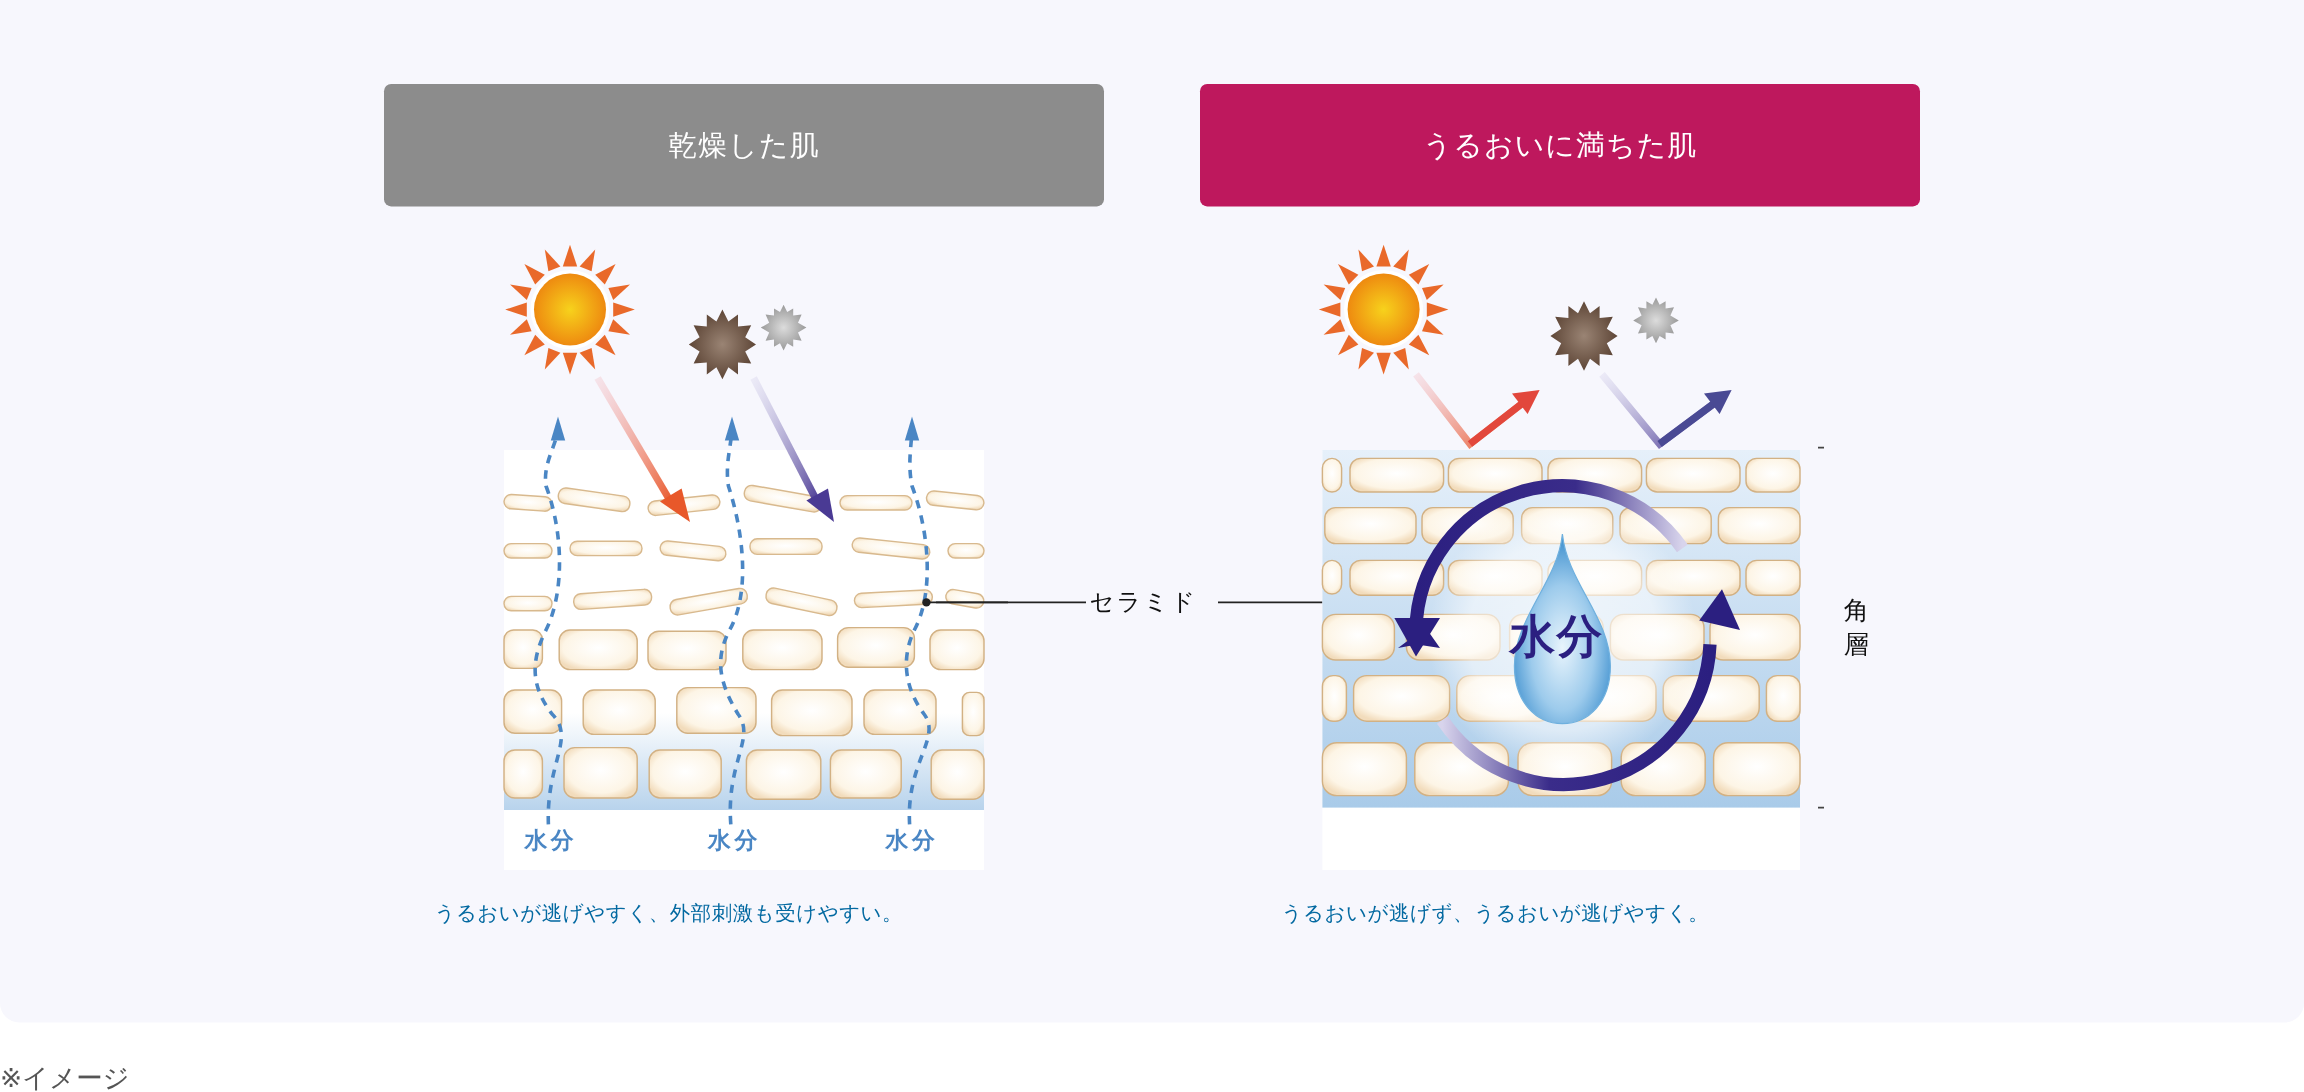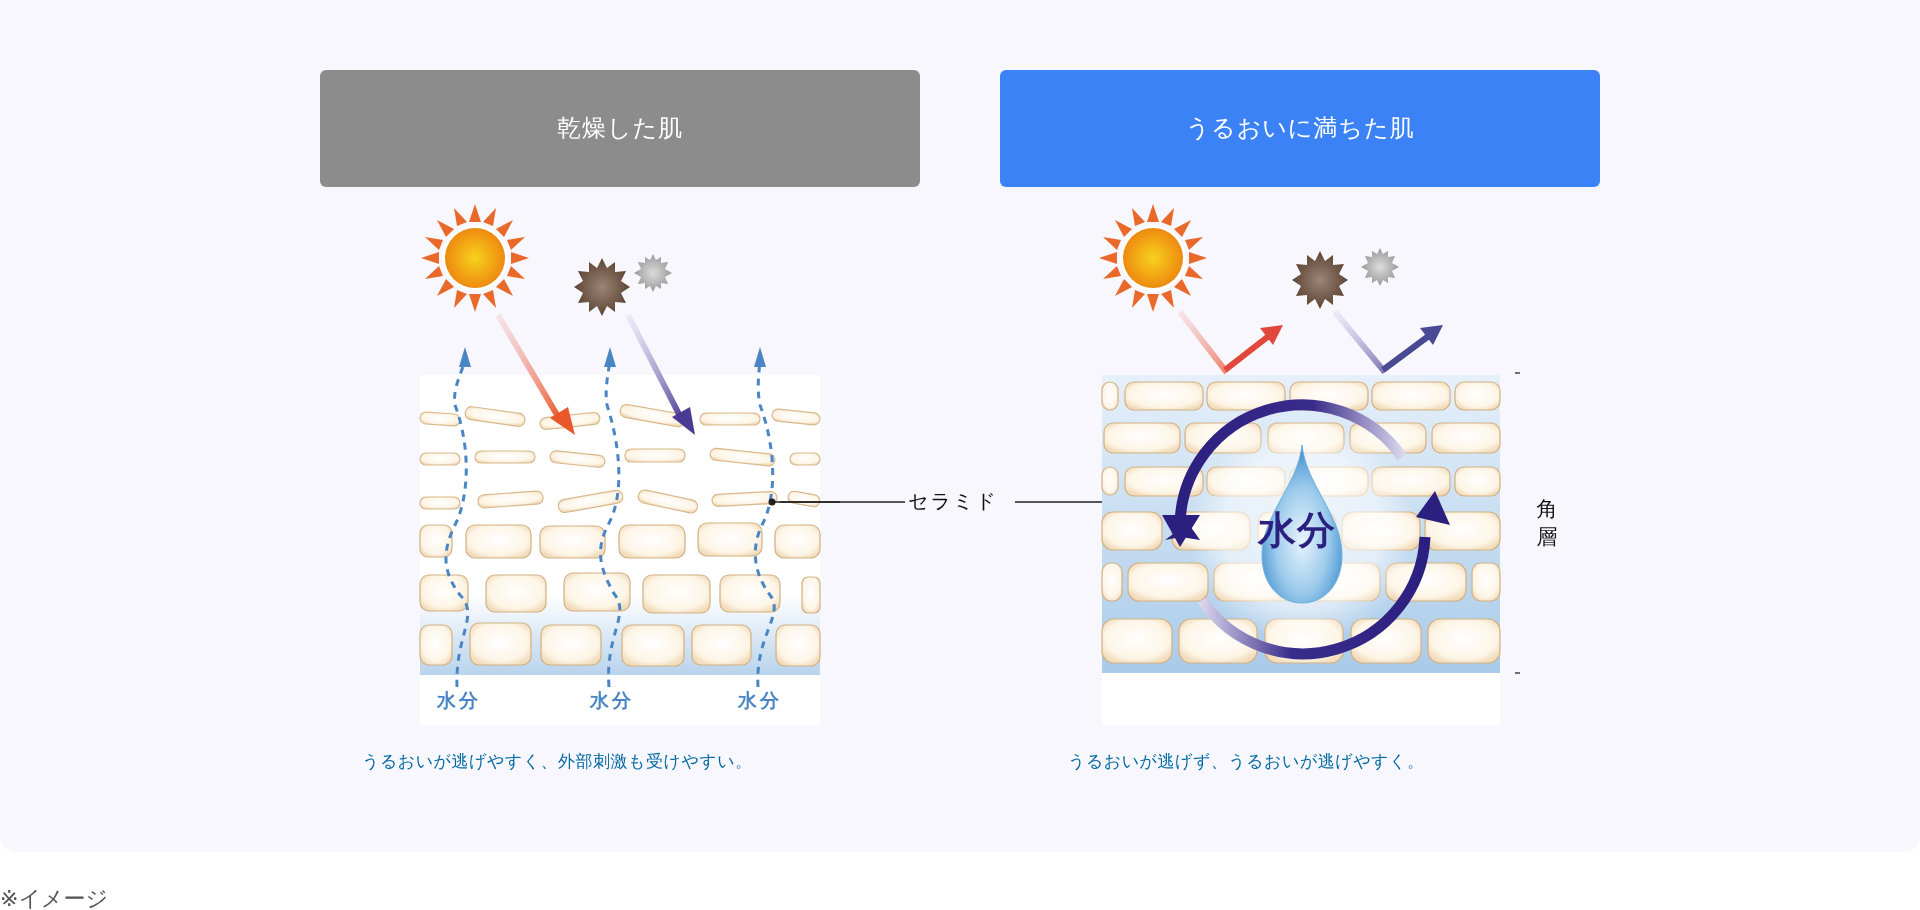--- a/index.html
+++ b/index.html
@@ -1,23 +1,23 @@
 <!DOCTYPE html>
 <html><head>
 <meta charset="utf-8">
 <style>
   html, body { margin:0; padding:0; }
   body { width:1920px; height:910px; background:#ffffff; position:relative; overflow:hidden;
          font-family:"DejaVu Sans","Liberation Sans",sans-serif; }
   .panel { position:absolute; left:0; top:0; width:1920px; height:852px; background:#f7f7fd; border-radius:0 0 16px 16px; }
-  .header { position:absolute; top:70px; height:117px; width:600px; border-radius:6px; color:#fff;
+  .header { position:absolute; top:70px; height:102px; width:600px; border-radius:6px; color:#fff;
             display:flex; flex-direction:column; align-items:center; justify-content:center;
             font-size:24px; line-height:37px; letter-spacing:1px; }
   .header.left { left:320px; background:#8c8c8c; }
-  .header.right { left:1000px; background:#3b82f6; }
+  .header.right { left:1000px; background:#be185d; }
   .caption { position:absolute; top:750px; font-size:17px; color:#0369a1; letter-spacing:0.5px; }
   .note { position:absolute; left:0; top:884px; font-size:22px; color:#555; }
   .skin { position:absolute; }
   .lbl-ceramide { position:absolute; left:908px; top:488px; font-size:20px; color:#111; letter-spacing:2px; }
   .kakuso { position:absolute; left:1535px; top:495px; font-size:21px; color:#111; line-height:28px; width:24px; text-align:center; }
   .water-lbl { position:absolute; top:688px; font-size:19px; font-weight:bold; color:#4a86c4; letter-spacing:3px; }
 </style>
 </head>
 <body>
 

